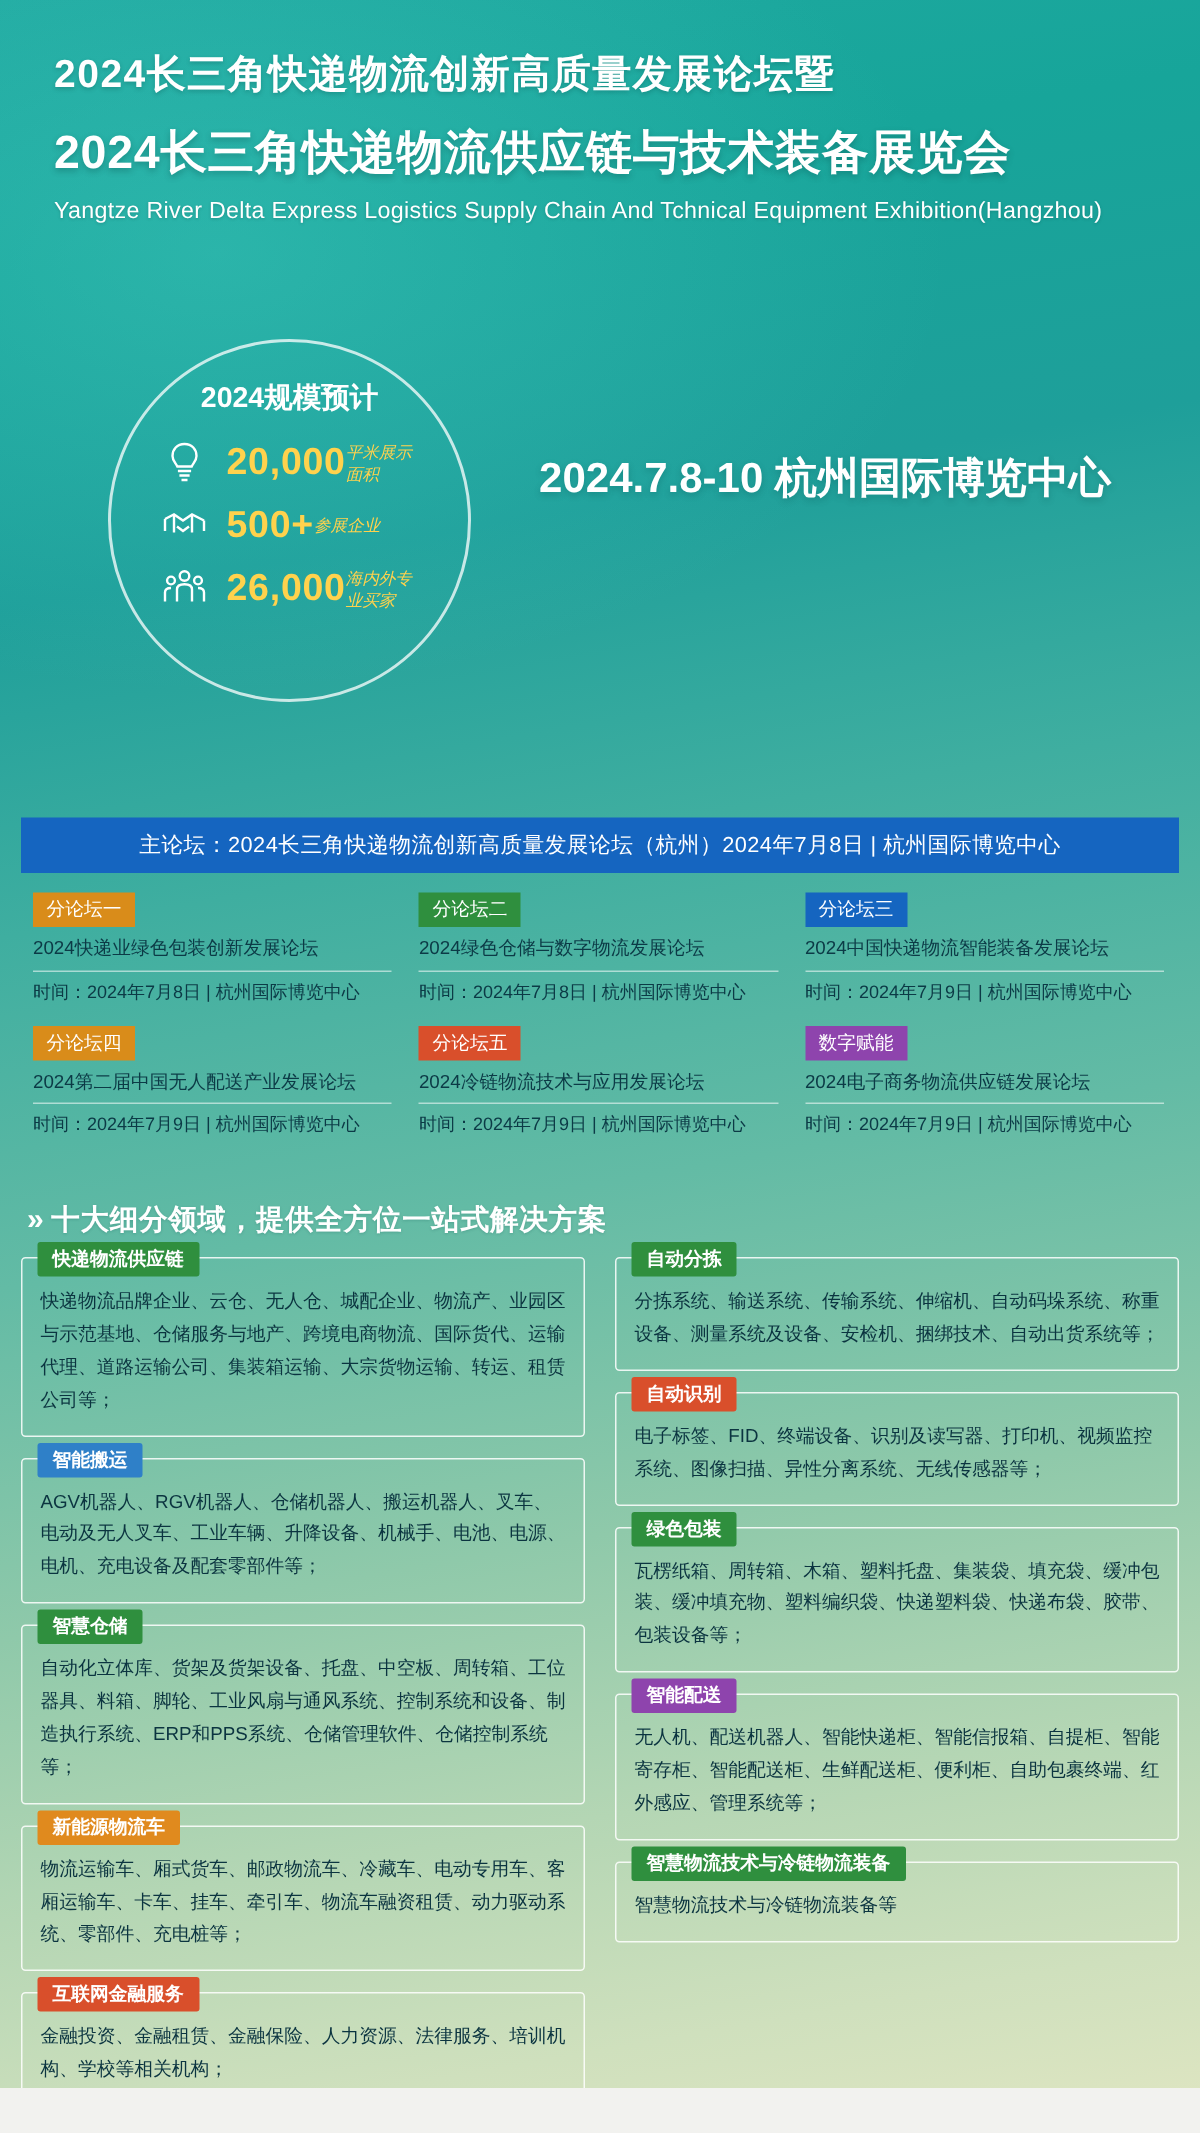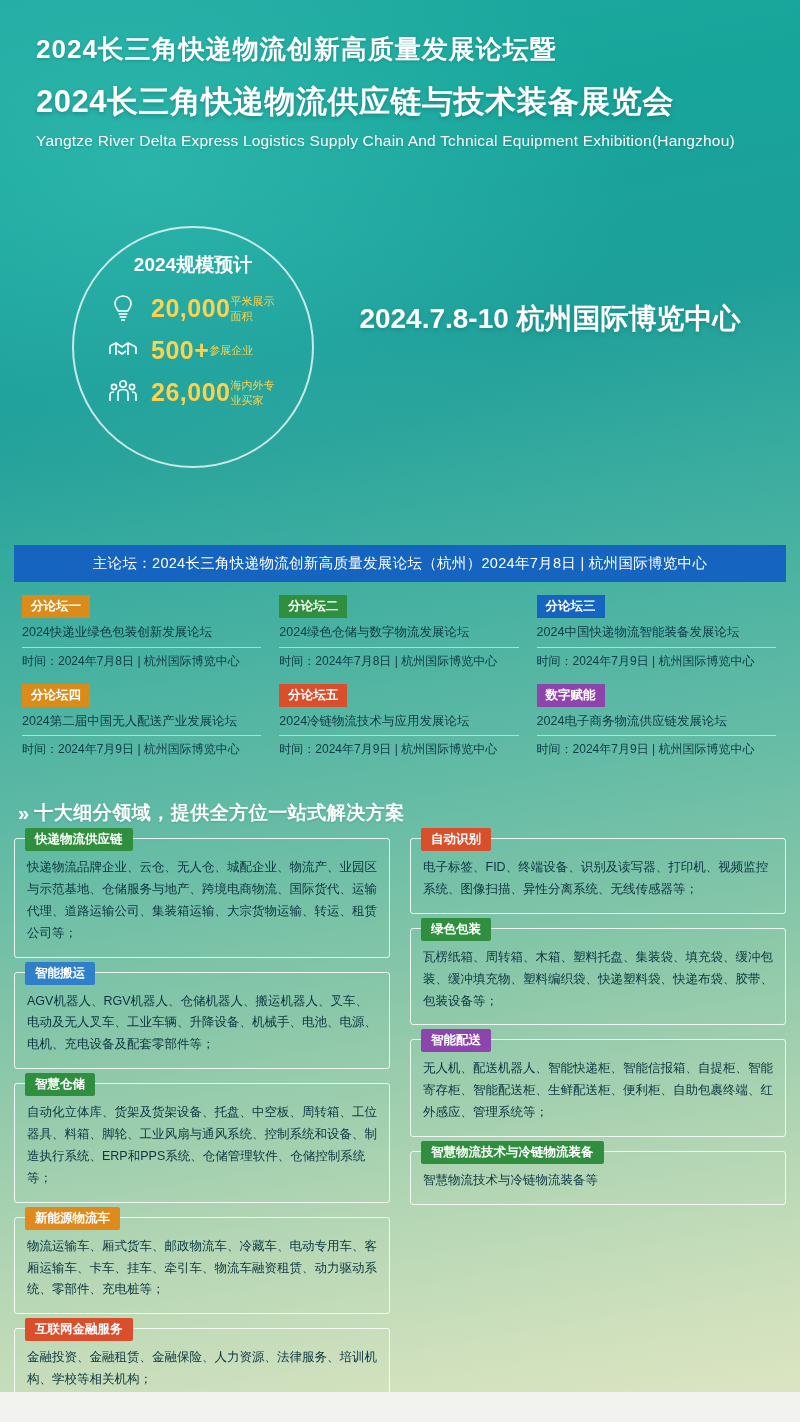--- a/index.html
+++ b/index.html
@@ -52,42 +52,42 @@
     border: 2px solid rgba(255,255,255,0.75);
     border-radius: 50%;
     display: flex; flex-direction: column; align-items: center;
     padding-top: 24px;
   }
   .stats-title { font-size: 19px; font-weight: bold; color: #ffffff; margin-bottom: 8px; }
   .stat-row { display: flex; align-items: center; gap: 10px; margin-top: 2px; width: 176px; }
   .stat-icon { width: 36px; height: 40px; display: flex; align-items: center; justify-content: center; color: #ffffff; flex: 0 0 36px; }
   .stat-text { display: flex; flex-direction: row; align-items: center; }
   .stat-num { font-size: 25px; font-weight: bold; color: #ffd24d; line-height: 1.05; letter-spacing: 0.5px; }
-  .stat-label { font-size: 11px; color: #ffd24d; margin-top: 1px; }
+  .stat-label { font-size: 11px; color: #ffd24d; margin-top: 1px; font-style: italic; }
 
   
   .right-info { position: absolute; left: 320px; top: 300px; width: 460px; text-align: center; }
   .date-venue { font-size: 28px; font-weight: bold; color: #ffffff; text-shadow: 0 2px 4px rgba(0,70,70,0.25); }
   .slogan { margin-top: 38px; font-size: 25px; font-weight: bold; color: #ffffff; letter-spacing: 2px; text-shadow: 0 2px 4px rgba(0,70,70,0.25); }
 
   
   .forum-block { position: absolute; left: 14px; top: 545px; width: 772px; }
   .main-forum {
     background: #1565c0;
     color: #ffffff;
     font-size: 14.5px; font-weight: normal;
     padding: 9px 10px;
     text-align: center;
     letter-spacing: 0.3px;
   }
   .sub-forums { display: flex; flex-wrap: wrap; margin-top: 5px; }
   .sub-forum { width: 33.33%; padding: 8px 10px 6px 8px; }
   .sf-tag {
     display: inline-block;
-    color: #ffffff; font-size: 12.5px; font-weight: bold;
+    color: #ffffff; font-size: 12.5px; font-weight: normal;
     padding: 3px 9px 3px 9px;
     margin-bottom: 6px;
   }
   .sf-name { font-size: 12.5px; color: #0c3a46; line-height: 1.4; }
   .sf-time { font-size: 12px; color: #0c3a46; margin-top: 5px; padding-top: 5px; border-top: 1px solid rgba(255,255,255,0.55); }
 
   
   .domains-heading {
     position: absolute; left: 18px; top: 800px;
     display: flex; align-items: center; gap: 8px;
@@ -248,20 +248,24 @@
         <div class="cat-body">物流运输车、厢式货车、邮政物流车、冷藏车、电动专用车、客厢运输车、卡车、挂车、牵引车、物流车融资租赁、动力驱动系统、零部件、充电桩等；</div>
       </div>
       <div class="cat">
         <span class="cat-tag" style="background:#d94f2b">互联网金融服务</span>
         <div class="cat-body">金融投资、金融租赁、金融保险、人力资源、法律服务、培训机构、学校等相关机构；</div>
       </div>
     </div>
 
     <div class="cat-col">
       <div class="cat">
+        <span class="cat-tag" style="background:#2f8f3e">自动分拣</span>
+        <div class="cat-body">分拣系统、输送系统、传输系统、伸缩机、自动码垛系统、称重设备、测量系统及设备、安检机、捆绑技术、自动出货系统等；</div>
+      </div>
+      <div class="cat">
         <span class="cat-tag" style="background:#d94f2b">自动识别</span>
         <div class="cat-body">电子标签、FID、终端设备、识别及读写器、打印机、视频监控系统、图像扫描、异性分离系统、无线传感器等；</div>
       </div>
       <div class="cat">
         <span class="cat-tag" style="background:#2f8f3e">绿色包装</span>
         <div class="cat-body">瓦楞纸箱、周转箱、木箱、塑料托盘、集装袋、填充袋、缓冲包装、缓冲填充物、塑料编织袋、快递塑料袋、快递布袋、胶带、包装设备等；</div>
       </div>
       <div class="cat">
         <span class="cat-tag" style="background:#8e44ad">智能配送</span>
         <div class="cat-body">无人机、配送机器人、智能快递柜、智能信报箱、自提柜、智能寄存柜、智能配送柜、生鲜配送柜、便利柜、自助包裹终端、红外感应、管理系统等；</div>

